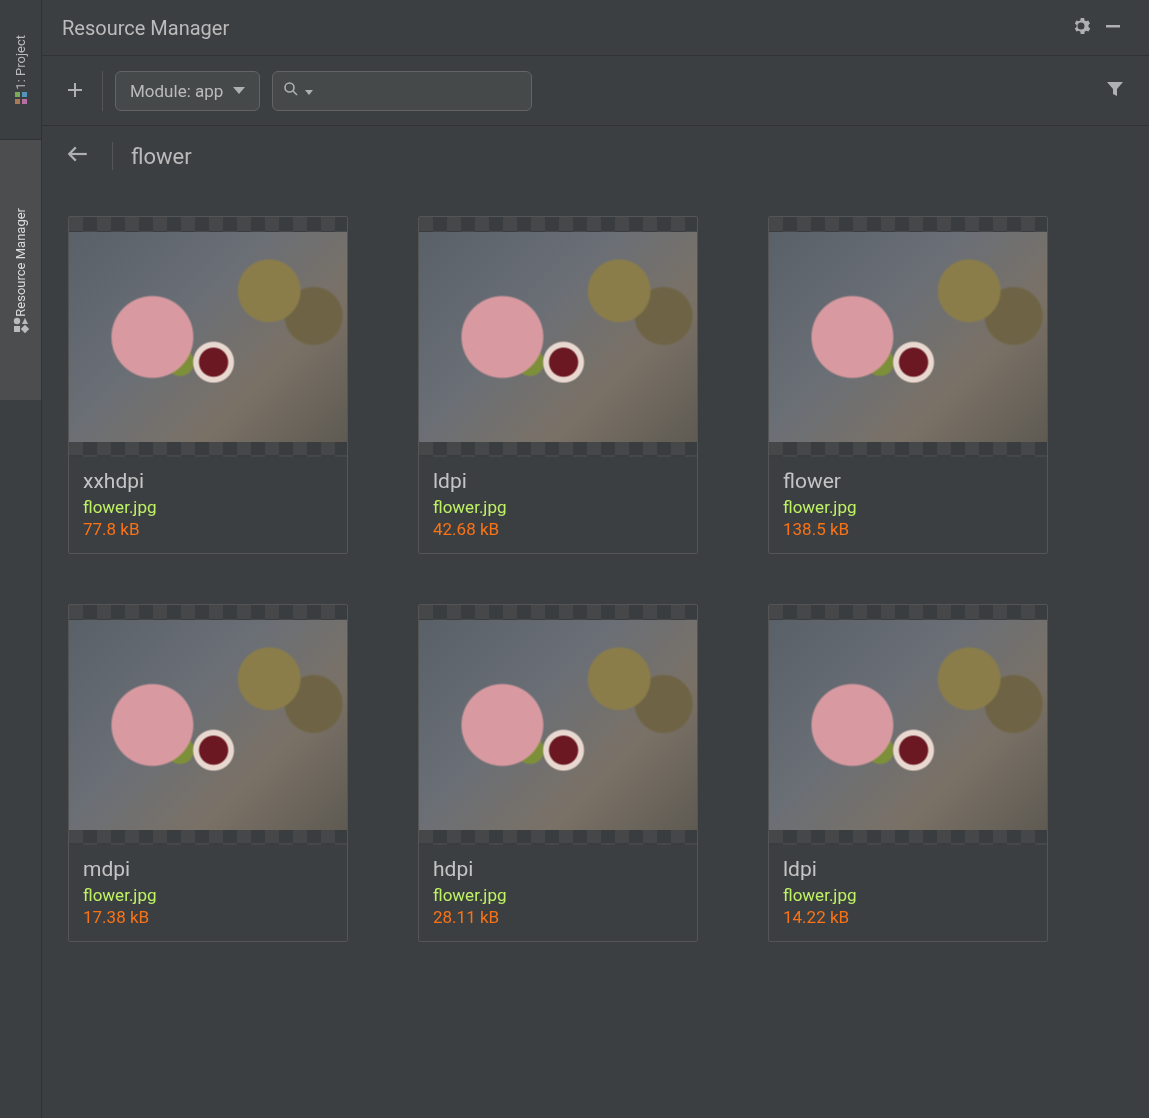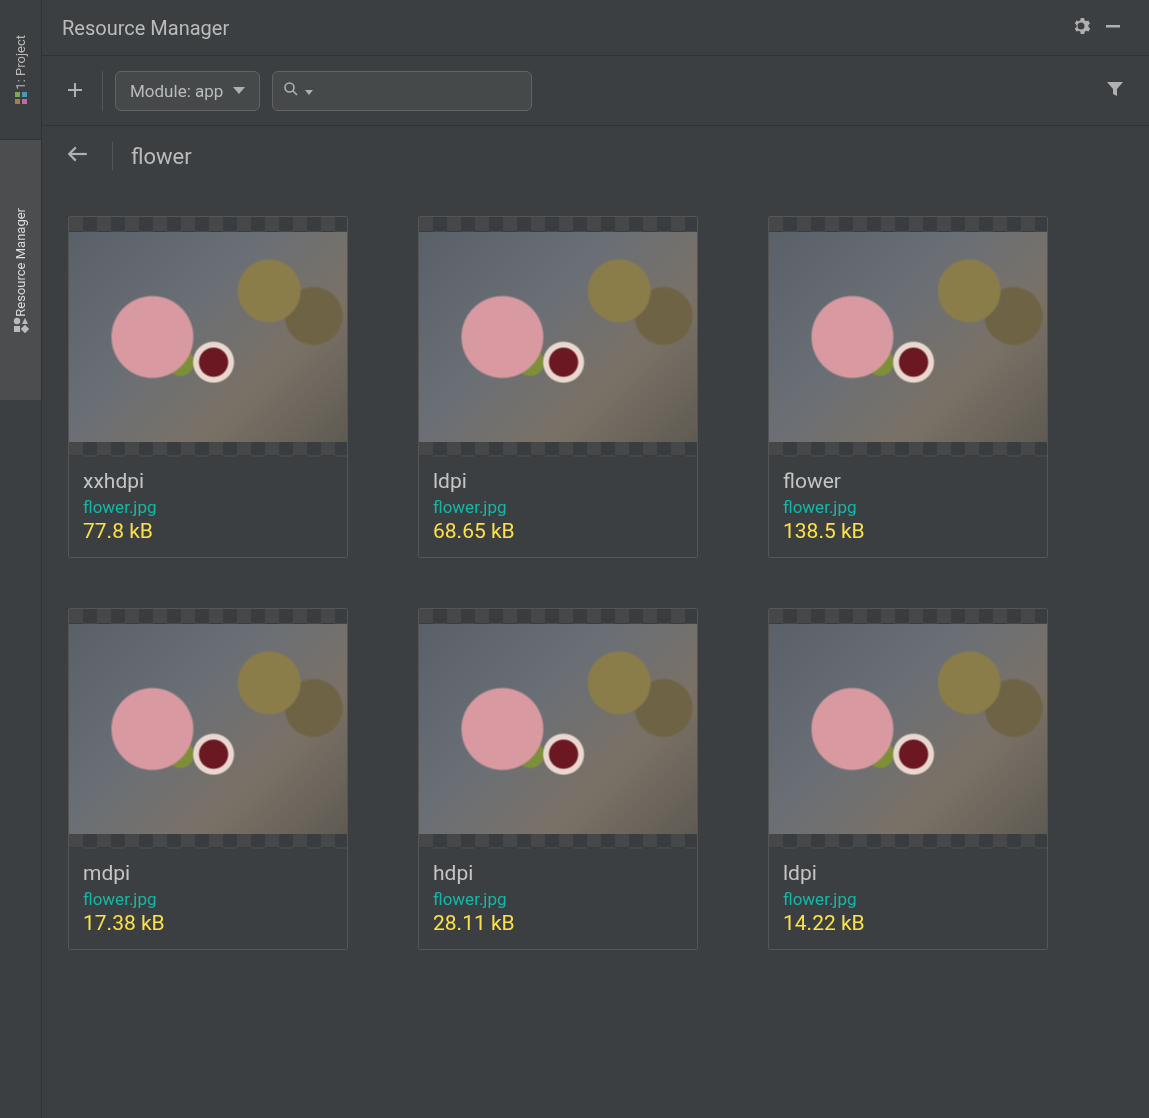--- a/index.html
+++ b/index.html
@@ -230,26 +230,26 @@
       padding: 12px 14px 14px;
       background: #3c3f41;
     }
     .card-meta .density {
       font-size: 21px;
       color: #c4c4c4;
       margin-bottom: 4px;
     }
     .card-meta .fname {
       font-size: 17px;
-      color: #14b8a6;
+      color: #bef264;
       margin-bottom: 2px;
     }
     .card-meta .fsize {
-      font-size: 21px;
-      color: #fde047;
+      font-size: 17px;
+      color: #f97316;
     }
   </style>
 </head>
 <body>
 
 <div class="left-rail">
   <div class="left-rail-item project-item">
     <span class="vtext">1: Project</span>
     <span class="vicon">
       <svg viewBox="0 0 16 16" width="16" height="16">
@@ -358,21 +358,21 @@
         <div class="fsize">77.8 kB</div>
       </div>
     </div>
     <div class="card">
       <div class="thumb">
           <div class="imgph"></div>
         </div>
       <div class="card-meta">
         <div class="density">ldpi</div>
         <div class="fname">flower.jpg</div>
-        <div class="fsize">68.65 kB</div>
+        <div class="fsize">42.68 kB</div>
       </div>
     </div>
     <div class="card">
       <div class="thumb">
           <div class="imgph"></div>
         </div>
       <div class="card-meta">
         <div class="density">flower</div>
         <div class="fname">flower.jpg</div>
         <div class="fsize">138.5 kB</div>

